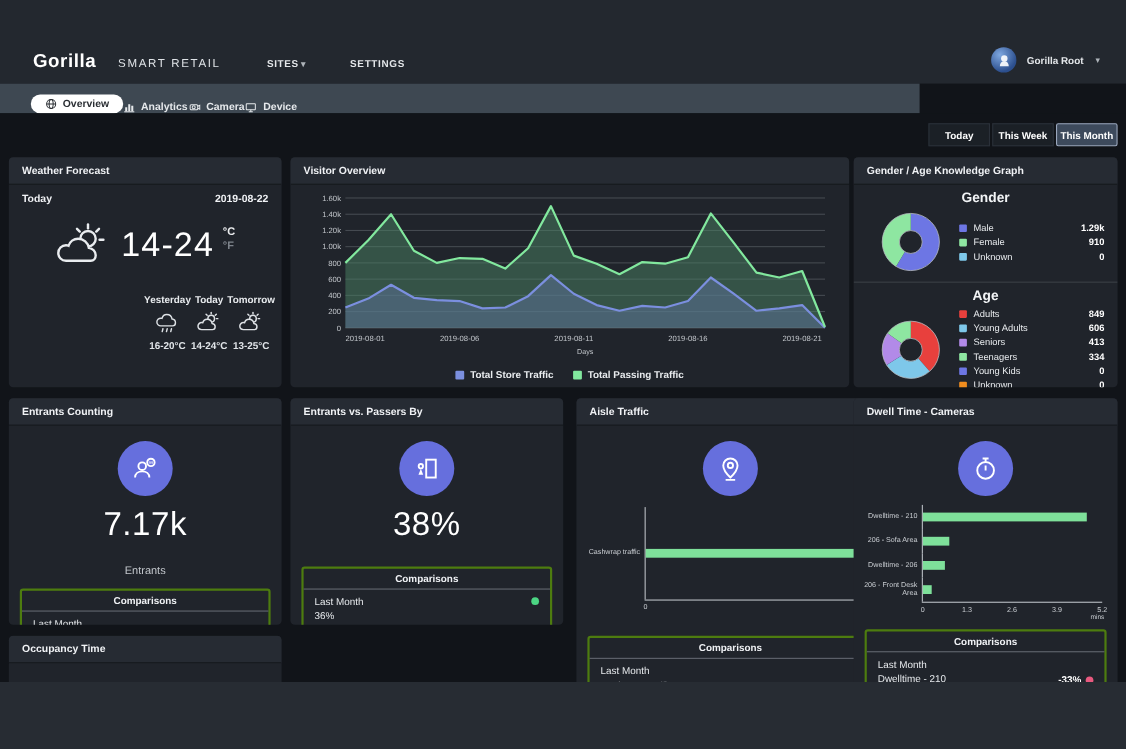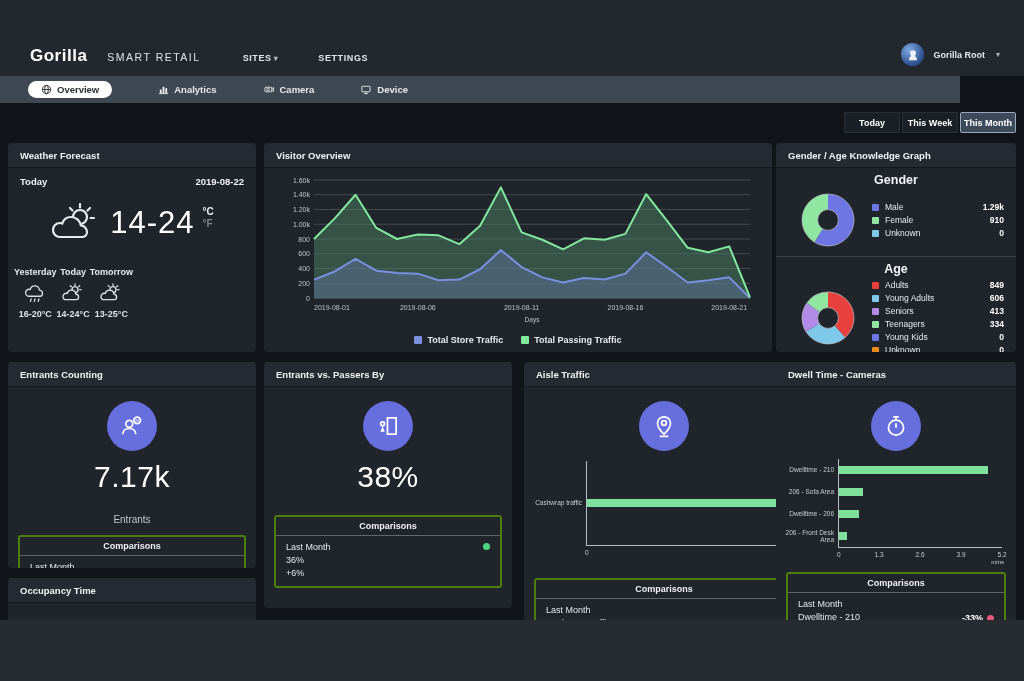--- a/index.html
+++ b/index.html
@@ -13,42 +13,42 @@
   .brand-sub{font-size:10.5px;letter-spacing:1.5px;color:#dfe3e7;}
   .topnav{display:flex;gap:40px;margin-left:42px;padding-bottom:3px;}
   .topnav-item{font-size:9px;font-weight:bold;letter-spacing:.6px;color:#e3e6e9;cursor:pointer;}
   .caret{font-size:8px;color:#aeb4ba;margin-left:2px;}
   .user-area{margin-left:auto;display:flex;align-items:center;gap:9px;padding-bottom:0;}
   .avatar{width:23px;height:23px;border-radius:50%;
     background:radial-gradient(circle at 35% 30%,#7fa8e0,#2c4f8e 70%);
     display:flex;align-items:center;justify-content:center;}
   .user-name{font-size:9px;font-weight:bold;color:#e3e6e9;}
   
-  .tabbar{position:absolute;top:76px;left:0;width:960px;height:27px;background:#3e4852;
-    display:flex;align-items:center;gap:46px;box-sizing:border-box;padding-left:28px;}
+  .tabbar{position:absolute;top:76px;left:0;width:836px;height:27px;background:#3e4852;
+    display:flex;align-items:flex-end;box-sizing:border-box;padding-left:28px;}
   .tab{display:flex;align-items:center;gap:5px;font-size:9.5px;font-weight:bold;color:#e6e9ec;cursor:pointer;}
   .tab.active{background:#fff;color:#2a2e33;border-radius:11px;padding:3px 13px;}
   .tab svg{display:block;}
   
   .content{position:absolute;top:103px;left:0;width:1024px;height:517px;background:#111419;}
   .time-filters{position:absolute;top:112px;right:8px;display:flex;gap:2px;}
   .tf-btn{min-width:56px;height:21px;background:#1b2026;color:#fff;font-size:9px;font-weight:bold;
     display:flex;align-items:center;justify-content:center;border:1px solid #2a3039;box-sizing:border-box;cursor:pointer;}
   .tf-btn.active{background:#3d4a5c;border:1px solid #9aa7bd;border-radius:2px;}
   
   .card{position:absolute;background:#20242b;border-radius:4px;overflow:hidden;}
   .card-header{height:24px;display:flex;align-items:center;padding:0 12px;background:#262b33;
     border-bottom:1px solid #15181c;font-size:9.5px;font-weight:bold;color:#f0f2f5;}
   .wx-row1{display:flex;justify-content:space-between;padding:8px 12px 0;font-size:9.5px;font-weight:bold;color:#f0f2f5;}
   .wx-main{display:flex;align-items:center;justify-content:center;gap:8px;margin-top:14px;}
   .wx-temp{font-size:31px;color:#fff;letter-spacing:1px;}
   .wx-units{display:flex;flex-direction:column;line-height:12px;padding-bottom:10px;}
   .wx-unit-c{font-size:10px;color:#eceef0;font-weight:bold;}
   .wx-unit-f{font-size:10px;color:#7d838b;font-weight:bold;}
-  .wx-days{display:flex;justify-content:flex-start;margin-top:22px;padding:0 6px;}
+  .wx-days{display:flex;justify-content:flex-end;margin-top:22px;padding:0 6px;}
   .wx-day{display:flex;flex-direction:column;align-items:center;gap:5px;}
   .wx-day-label{font-size:9px;font-weight:bold;color:#e8ebee;}
   .wx-day-temp{font-size:9px;font-weight:bold;color:#dfe3e7;}
   
   .chart-wrap{padding:4px 10px 0;}
   .legend{display:flex;justify-content:center;gap:18px;margin-top:1px;}
   .legend-item{display:flex;align-items:center;gap:5px;font-size:9px;font-weight:bold;color:#e8ebee;}
   .legend-swatch{width:8px;height:8px;border-radius:1px;display:inline-block;}
   
   .ga-section-title{text-align:center;font-size:12.5px;font-weight:bold;color:#f2f4f6;margin:5px 0 3px;}
@@ -353,21 +353,21 @@
         <div class="comp-line">Last Month</div>
         <div class="comp-line">8.70k Entrants</div>
         <span class="comp-value" style="bottom:8px;">
           <span>-18%</span>
             <span class="dot neg"></span>
         </span>
       </div>
     </div>
   </div>
 
-  <div class="card" style="left:264px;top:362px;width:248px;height:246px;">
+  <div class="card" style="left:264px;top:362px;width:248px;height:206px;">
     <div class="card-header">Entrants vs. Passers By</div>
     <div class="kpi-icon">
       <svg width="26" height="26" viewBox="0 0 24 24" fill="none" stroke="#fff" stroke-width="1.6">
         <rect x="11.5" y="4.5" width="8" height="15"></rect>
           <line x1="14" y1="12" x2="14" y2="12.01" stroke-width="2"></line>
         <circle cx="7" cy="10" r="1.8"></circle>
           <path d="M7 12.2l-2 5h4z" fill="#fff" stroke="none"></path>
       </svg>
     </div>
     <div class="kpi-value">38%</div>

